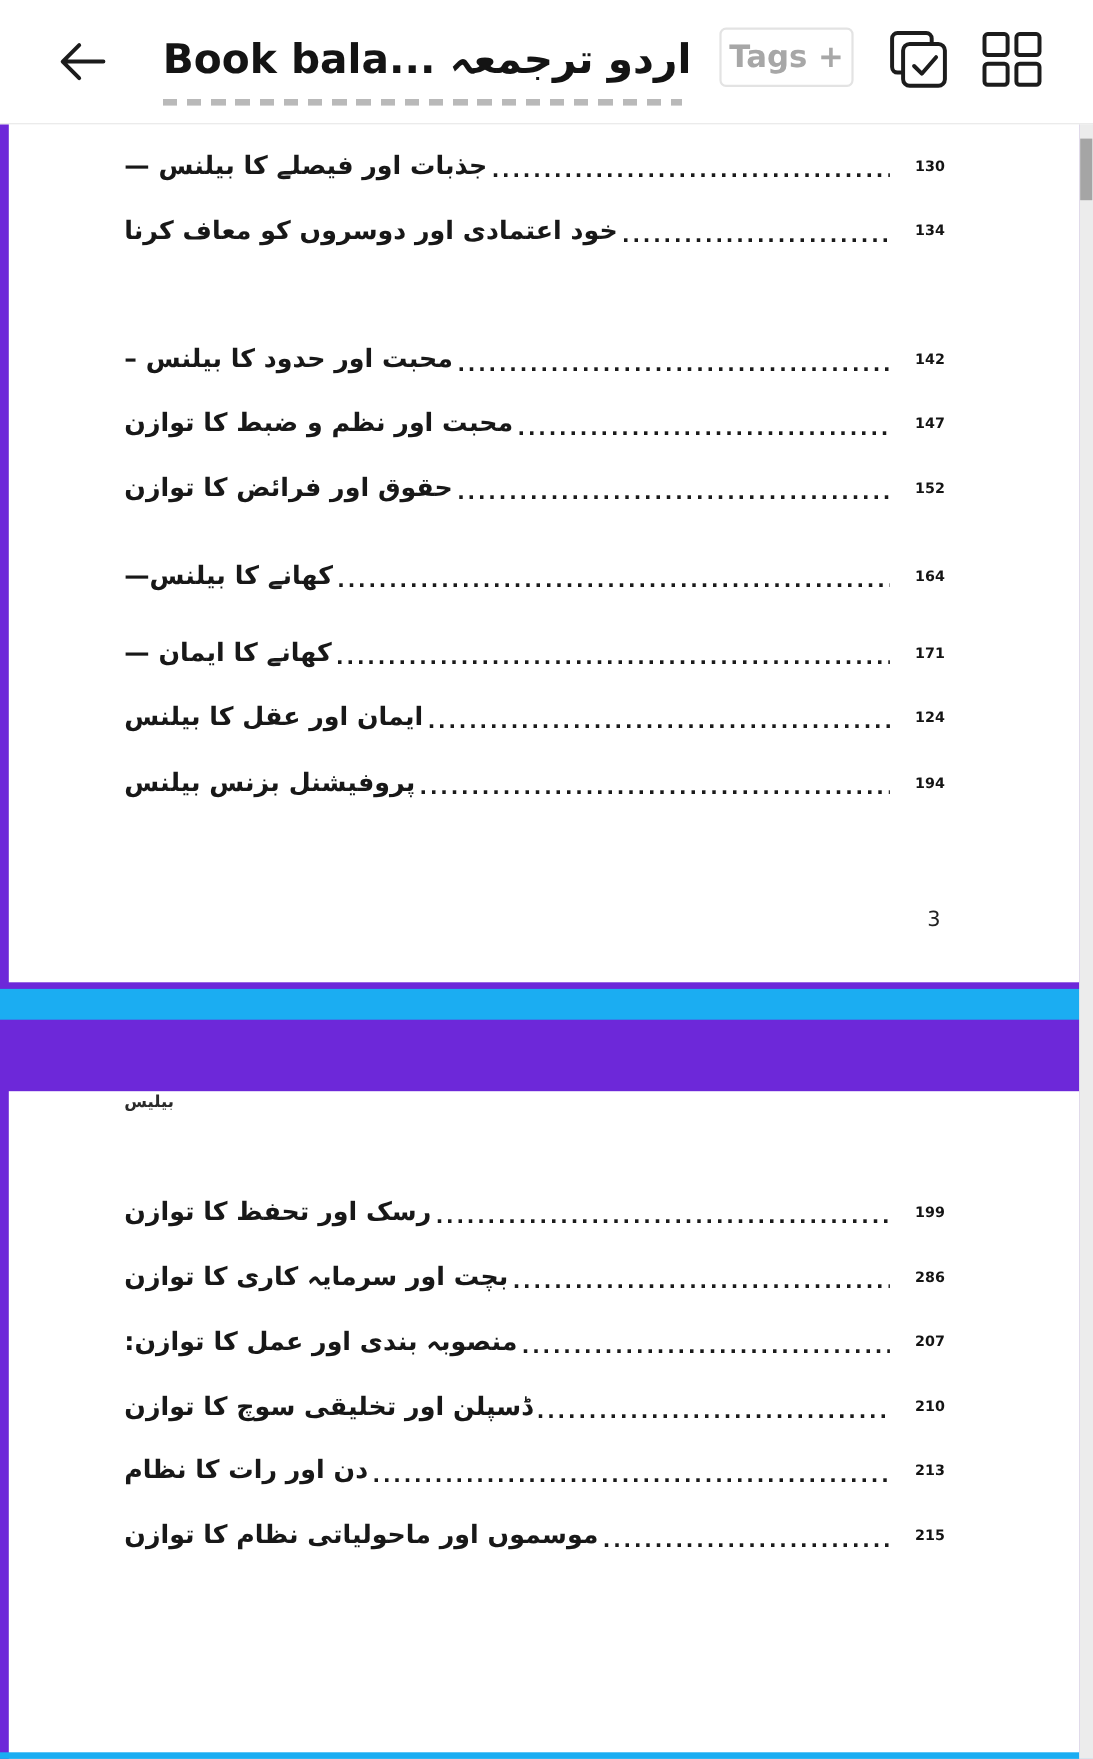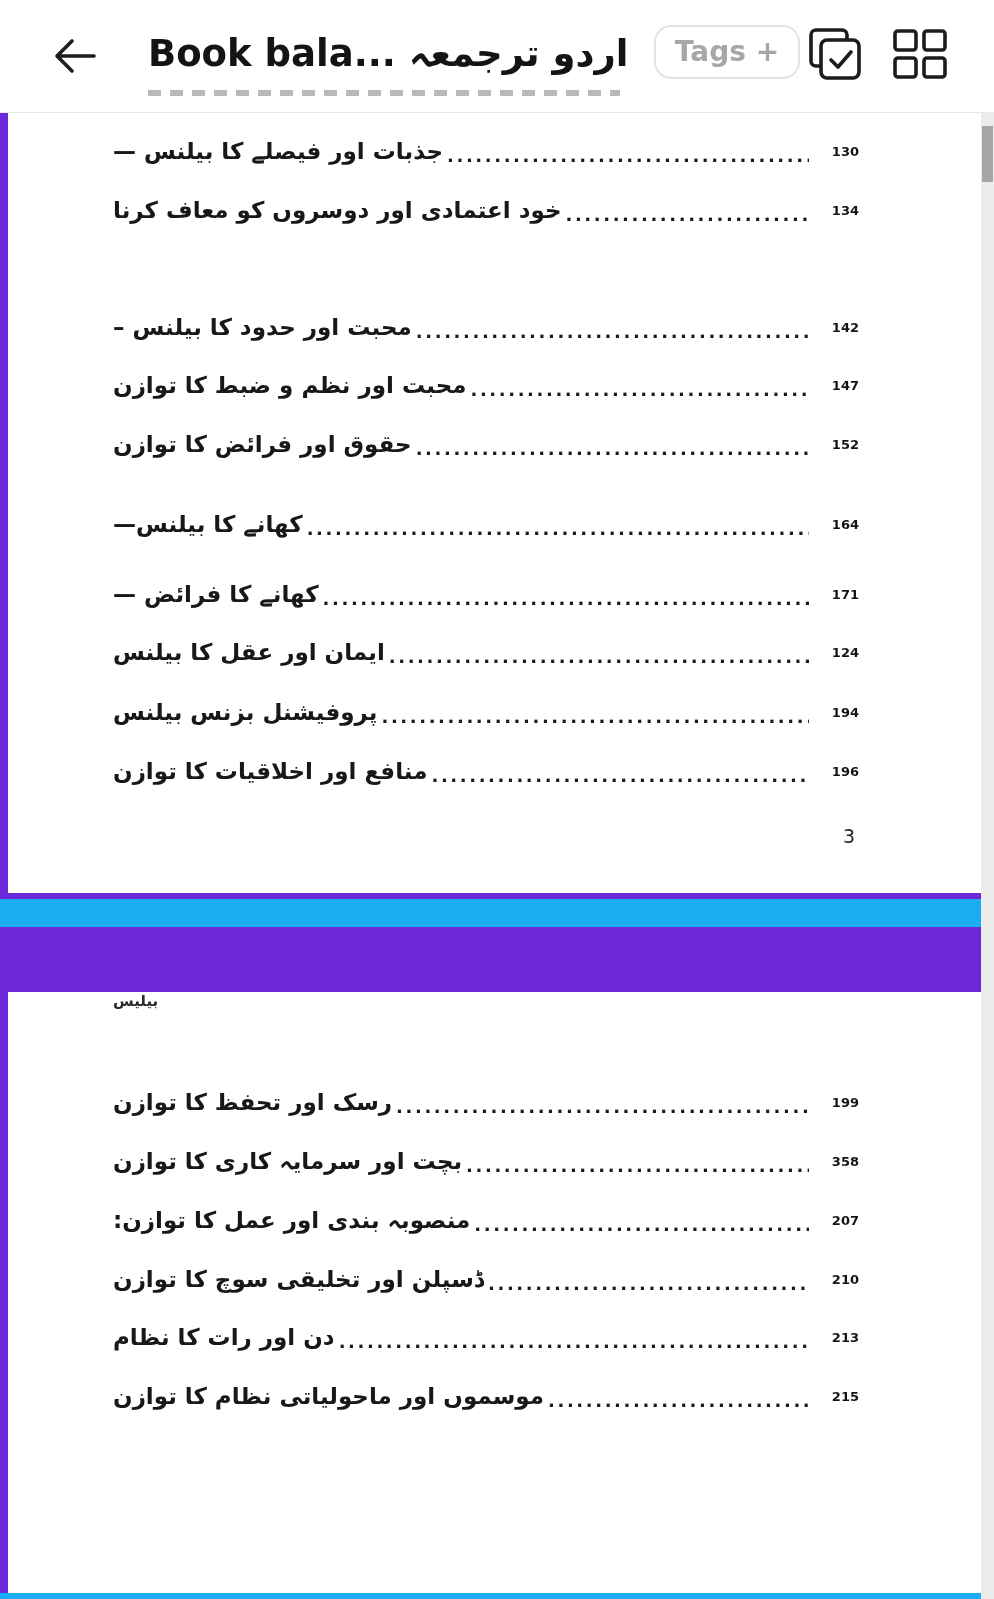--- a/index.html
+++ b/index.html
@@ -15,22 +15,22 @@
   .back-btn{position:absolute;left:52px;top:34px;width:46px;height:44px;background:none;border:none;padding:0;cursor:pointer;}
   .title-wrap{
     position:absolute;left:148px;top:26px;width:480px;height:56px;
     font-size:37px;font-weight:bold;color:#141414;white-space:nowrap;line-height:56px;
   }
   .title-underline{
     position:absolute;left:148px;top:90px;width:472px;height:6px;
     background:repeating-linear-gradient(90deg,#b9b9b9 0 13px,transparent 13px 22px);
   }
   .tags-pill{
-    position:absolute;left:654px;top:25px;width:146px;height:54px;box-sizing:border-box;
-    border:2px solid #e3e3e3;border-radius:17px;background:#fff;
+    position:absolute;left:654px;top:25px;width:122px;height:54px;box-sizing:border-box;
+    border:2px solid #e3e3e3;border-radius:6px;background:#fff;
     color:#a7a7a7;font-size:28px;font-weight:bold;text-align:center;line-height:50px;cursor:pointer;
   }
   .icon-btn{position:absolute;background:none;border:none;padding:0;cursor:pointer;}
   
   .page{position:absolute;left:8px;width:973px;background:#ffffff;}
   .page1{top:112px;height:781px;}
   .page2{top:992px;height:641px;}
   .blue-bar{position:absolute;left:0;width:994px;background:#1badf2;}
   .blue-bar1{top:899px;height:28px;}
   .blue-bar2{top:1593px;height:6px;}
@@ -113,55 +113,50 @@
         <span class="toc-title" dir="rtl">حقوق اور فرائض کا توازن</span>
         <span class="dots"></span>
         <span class="toc-num">152</span>
       </div>
     <div class="toc-row" style="top:395px">
         <span class="toc-title" dir="rtl">کھانے کا بیلنس—</span>
         <span class="dots"></span>
         <span class="toc-num">164</span>
       </div>
     <div class="toc-row" style="top:465px">
-        <span class="toc-title" dir="rtl">کھانے کا فرائض —</span>
+        <span class="toc-title" dir="rtl">کھانے کا ایمان —</span>
         <span class="dots"></span>
         <span class="toc-num">171</span>
       </div>
     <div class="toc-row" style="top:523px">
         <span class="toc-title" dir="rtl">ایمان اور عقل کا بیلنس</span>
         <span class="dots"></span>
         <span class="toc-num">124</span>
       </div>
     <div class="toc-row" style="top:583px">
         <span class="toc-title" dir="rtl">پروفیشنل بزنس بیلنس</span>
         <span class="dots"></span>
         <span class="toc-num">194</span>
-      </div>
-    <div class="toc-row" style="top:642px">
-        <span class="toc-title" dir="rtl">منافع اور اخلاقیات کا توازن</span>
-        <span class="dots"></span>
-        <span class="toc-num">196</span>
       </div>
     <div class="page-num">3</div>
   </div>
 
   <div class="blue-bar blue-bar1"></div>
 
   <div class="page page2">
     <div class="running-head" dir="rtl">بیلیس</div>
     <div class="toc-row" style="top:93px">
         <span class="toc-title" dir="rtl">رسک اور تحفظ کا توازن</span>
         <span class="dots"></span>
         <span class="toc-num">199</span>
       </div>
     <div class="toc-row" style="top:152px">
         <span class="toc-title" dir="rtl">بچت اور سرمایہ کاری کا توازن</span>
         <span class="dots"></span>
-        <span class="toc-num">358</span>
+        <span class="toc-num">286</span>
       </div>
     <div class="toc-row" style="top:211px">
         <span class="toc-title" dir="rtl">منصوبہ بندی اور عمل کا توازن:</span>
         <span class="dots"></span>
         <span class="toc-num">207</span>
       </div>
     <div class="toc-row" style="top:270px">
         <span class="toc-title" dir="rtl">ڈسپلن اور تخلیقی سوچ کا توازن</span>
         <span class="dots"></span>
         <span class="toc-num">210</span>

